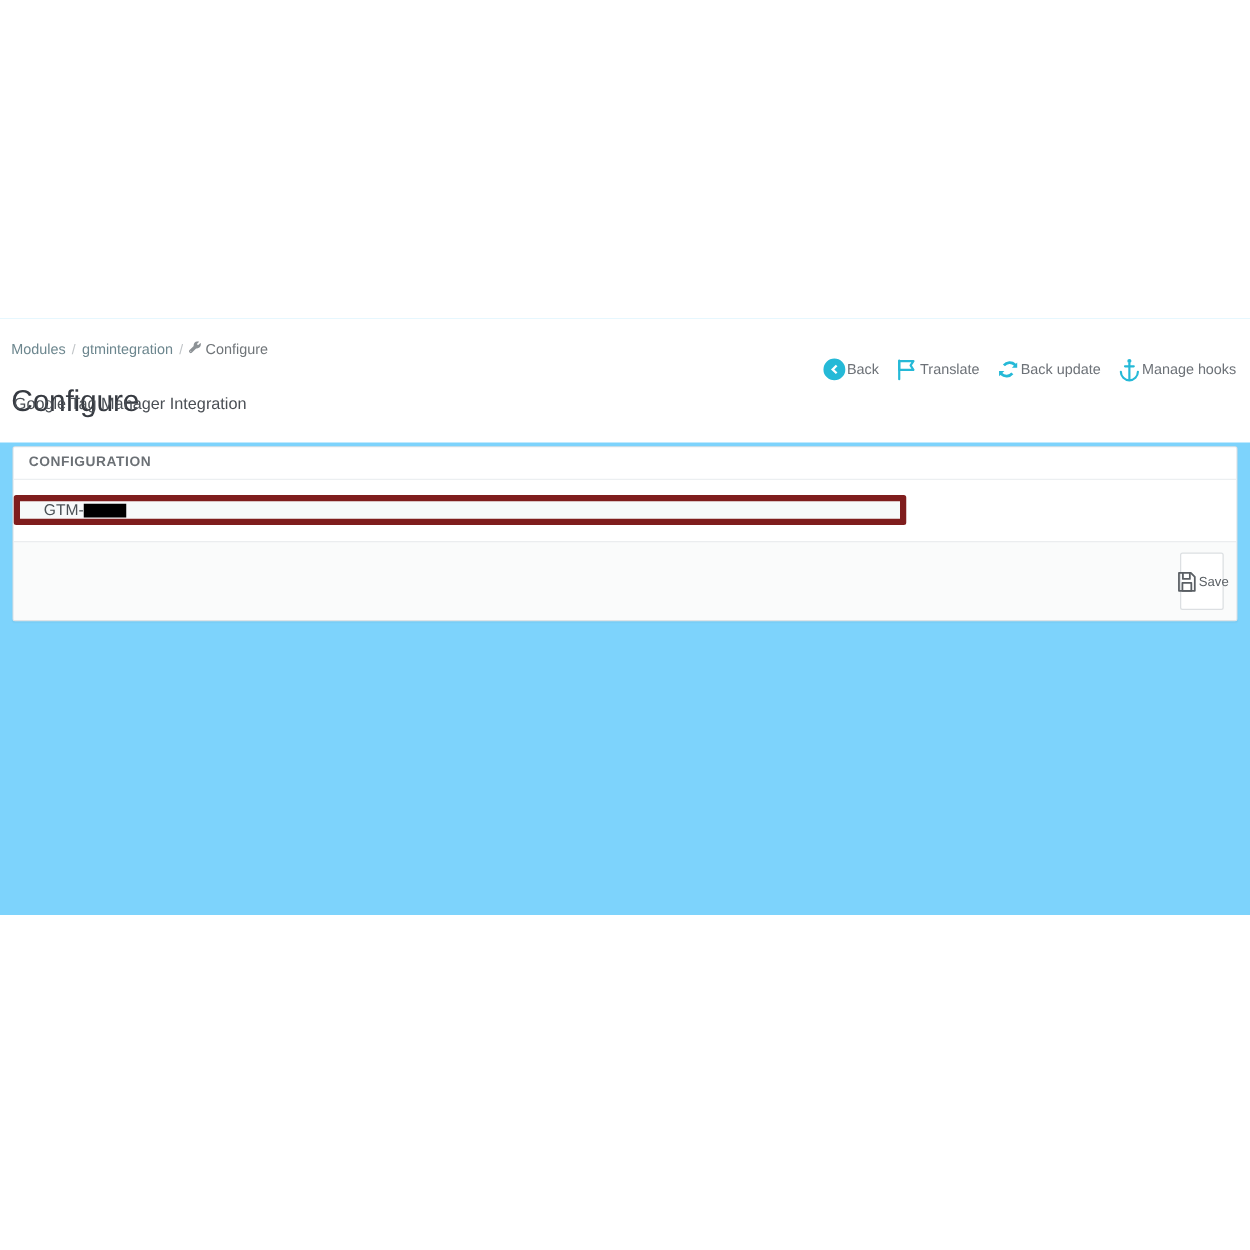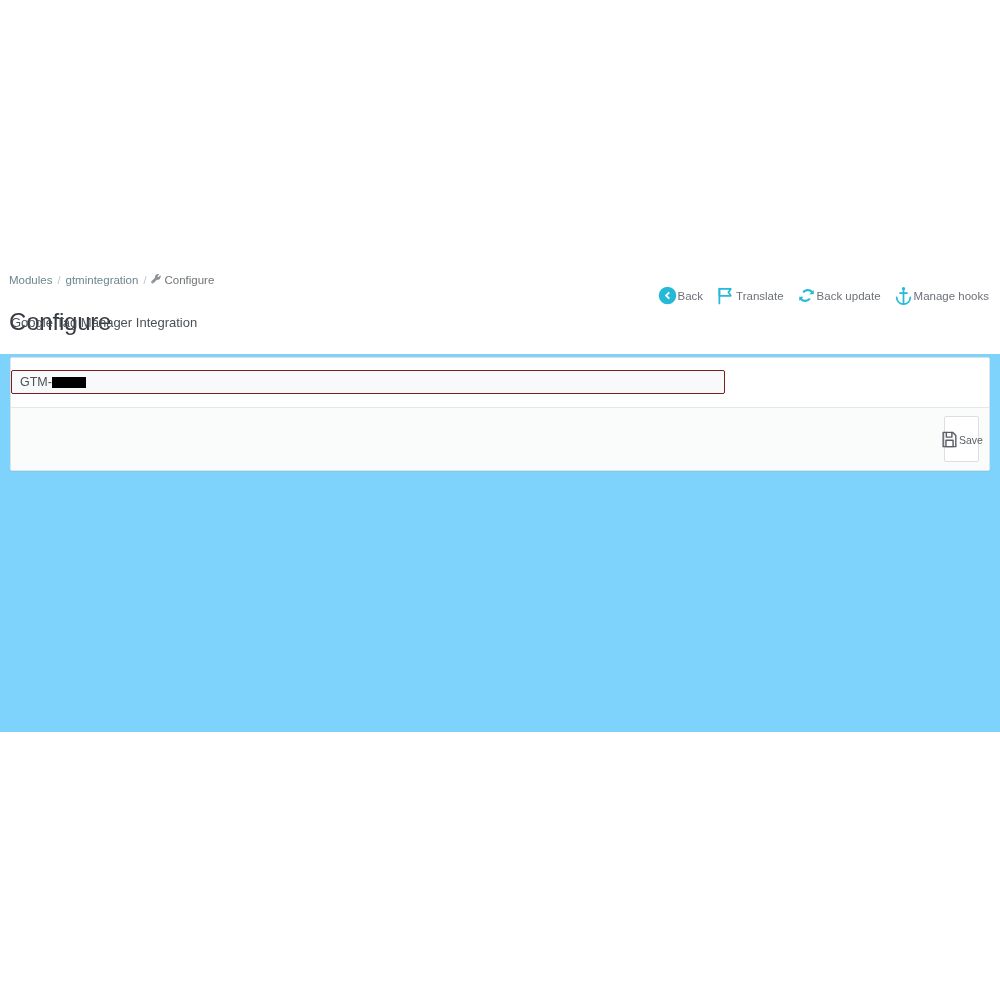--- a/index.html
+++ b/index.html
@@ -170,25 +170,25 @@
   .form-control-wrap {
     flex: 1;
     padding-right: 12px;
   }
   
   .field-visual {
     position: relative;
     width: 714px;
     height: 24px;
     background: #f7f9fa;
-    border: 1px solid #7f1d1d;
+    border: 5px solid #7f1d1d;
     border-radius: 2px;
     display: flex;
     align-items: center;
-    padding-left: 8px;
+    padding-left: 19px;
     cursor: text;
   }
   .field-visual .fv-text {
     font-size: 12.5px;
     color: #4b5156;
     line-height: 14px;
   }
   .redaction {
     display: inline-block;
     width: 34px;
@@ -299,20 +299,21 @@
             </svg>
           </span>
           <span class="tb-label">Manage hooks</span>
         </a>
 
       </div>
     </div>
 
     <div class="panel">
 
+      <div class="panel-heading">CONFIGURATION</div>
 
       <div class="panel-body">
         <div class="form-row">
           <div class="form-control-wrap">
             <div class="field-visual">
               <span class="fv-text">GTM-</span>
                 <span class="redaction"></span>
             </div>
           </div>
         </div>

